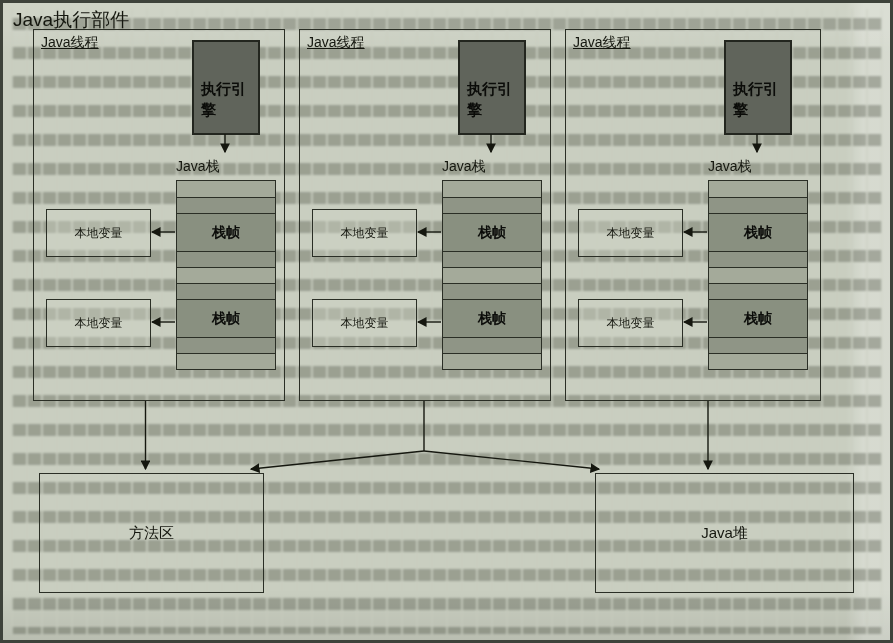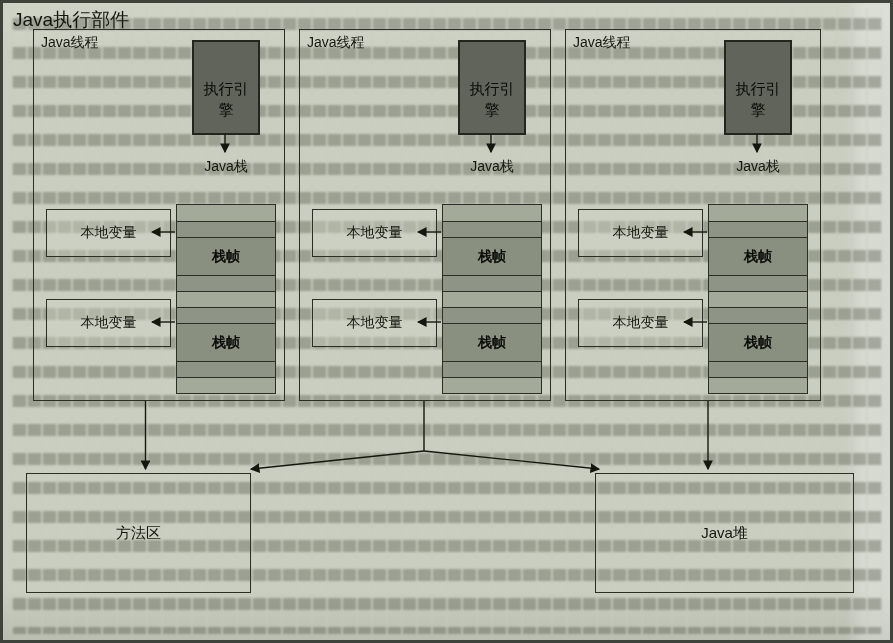--- a/index.html
+++ b/index.html
@@ -18,49 +18,49 @@
     position:absolute;inset:6px 8px;z-index:0;
     background-image:
       repeating-linear-gradient(90deg, rgba(201,206,192,0.85) 0 2px, rgba(201,206,192,0) 2px 15px),
       repeating-linear-gradient(180deg, rgba(0,0,0,0) 0 9px, rgba(52,57,43,0.62) 9px 21px, rgba(0,0,0,0) 21px 29px);
     filter:blur(1.3px);
     opacity:.5;
   }
   .outer-label{position:absolute;left:10px;top:4px;z-index:2;font-size:19px;}
   .thread{position:absolute;top:26px;width:252px;height:372px;border:1px solid var(--line,#2a2e25);z-index:1;}
   .t1{left:30px;} .t2{left:296px;} .t3{left:562px;width:256px;}
-  .thread-label{position:absolute;left:7px;top:4px;font-size:14px;}
+  .thread-label{position:absolute;left:7px;top:4px;font-size:14px;text-decoration:underline;}
   .engine{
     position:absolute;left:158px;top:10px;width:68px;height:95px;
     background:var(--engine-fill,#60645b);border:2px solid #23261f;
     display:flex;align-items:center;justify-content:center;
   }
-  .engine-text{display:inline-block;width:50px;text-align:center;font-size:15px;font-weight:normal;line-height:1.35;color:#0b0c09;margin-top:24px;}
-  .stack-label{position:absolute;left:142px;top:128px;width:100px;text-align:center;font-size:14px;}
-  .stack{position:absolute;left:142px;top:150px;width:100px;border:1px solid var(--line,#2a2e25);margin-top:24px;}
+  .engine-text{display:inline-block;width:50px;text-align:left;font-size:15px;font-weight:bold;line-height:1.35;color:#0b0c09;margin-top:24px;}
+  .stack-label{position:absolute;left:142px;top:128px;width:100px;font-size:14px;}
+  .stack{position:absolute;left:142px;top:150px;width:100px;border:1px solid var(--line,#2a2e25);}
   .slab{height:16px;border-top:1px solid var(--line,#2a2e25);}
   .slab:first-child{border-top:none;}
   .slab.a{background:var(--slab-light,#a4aa9a);}
   .slab.b{background:var(--slab-dark,#8f9586);}
   .slab.frame{
     height:38px;background:var(--frame-fill,#899080);
     display:flex;align-items:center;justify-content:center;
     font-size:14px;font-weight:bold;color:#0b0c09;
   }
   .localvar{
-    position:absolute;left:12px;width:125px;height:48px;border:1px solid var(--line,#2a2e25);
+    position:absolute;left:12px;width:105px;height:48px;border:1px solid var(--line,#2a2e25);
     background:rgba(207,212,198,0.4);
-    display:flex;align-items:center;justify-content:center;font-size:14px;
+    display:flex;align-items:center;justify-content:center;font-size:12px;
   }
   .lv1{top:179px;} .lv2{top:269px;}
   .bottom-box{
     position:absolute;top:470px;height:120px;border:1px solid var(--line,#2a2e25);z-index:1;
     display:flex;align-items:center;justify-content:center;font-size:15px;
   }
-  .method-area{left:23px;width:225px;}
+  .method-area{left:36px;width:225px;}
   .heap{left:592px;width:259px;}
   .arrows{position:absolute;inset:0;z-index:2;pointer-events:none;}
   .arrows line{stroke:var(--text,#15170f);stroke-width:1.4;}
 </style>
 </head>
 <body>
 
 <div class="screen">
 
   <div class="bg-text"></div>

